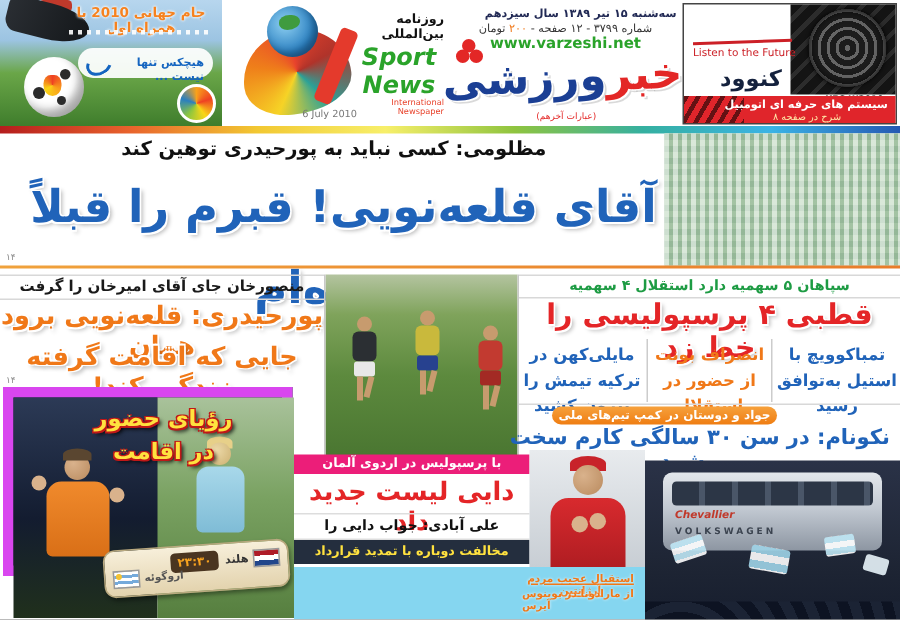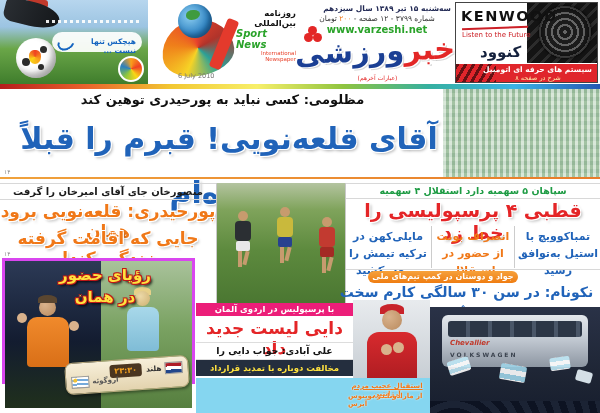--- a/index.html
+++ b/index.html
@@ -40,23 +40,23 @@
     background:conic-gradient(from 210deg,#f6d326,#ef7f1a,#e8432c,#b0332a,#2aa198,#f6d326);
     border-radius:52% 48% 58% 42% / 62% 58% 44% 38%;transform:rotate(-6deg);}
   .heart .globe{position:absolute;left:22px;top:0;width:34px;height:34px;border-radius:50%;
     background:radial-gradient(circle at 35% 35%,#8fd0f2,#2a7fc0 62%,#1b5e9e);
     box-shadow:inset -3px -3px 5px rgba(0,0,0,.3);}
   .heart .land{position:absolute;left:30px;top:6px;width:14px;height:10px;border-radius:50% 40% 60% 40%;background:#3f9b3f;}
   .heart .ribbon{position:absolute;left:62px;top:14px;width:12px;height:52px;background:#e43a2c;
     transform:rotate(22deg);border-radius:3px;}
   .logo-txt{right:4px;top:8px;width:60px;text-align:right;}
   .lt1{font-size:8.5px;font-weight:bold;color:#111;}
-  .lt2{font-size:10px;font-weight:bold;font-style:italic;color:#2aa32a;direction:ltr;text-align:left;}
+  .lt2{font-size:16px;font-weight:bold;font-style:italic;color:#2aa32a;direction:ltr;text-align:center;}
   .lt3{font-size:5.5px;color:#e8432c;direction:ltr;text-align:right;}
-  .logo-date{left:30px;top:72px;width:60px;font-size:6.5px;color:#777;direction:ltr;text-align:left;}
+  .logo-date{left:30px;top:72px;width:60px;font-size:6.5px;color:#777;direction:ltr;text-align:right;}
   #masthead{left:300px;top:0;width:155px;height:84px;background:#fff;}
   .clover{left:4px;top:26px;width:18px;height:16px;}
   .clover i{position:absolute;width:9px;height:9px;border-radius:50%;background:#e32726;}
   .clover .c1{left:4px;top:0;} .clover .c2{left:0;top:7px;} .clover .c3{left:9px;top:7px;}
   .mh-line1{right:4px;top:4px;width:148px;font-size:7.5px;font-weight:bold;color:#222a55;}
   .mh-line2{right:4px;top:14px;width:148px;font-size:7.5px;font-weight:normal;color:#333;text-align:center;}
   .mh-price{color:#f07818;}
   .mh-web{right:4px;top:24px;width:148px;font-size:10px;font-weight:bold;color:#2aa32a;direction:ltr;text-align:center;}
   .mh-name{right:0;top:34px;width:155px;text-align:center;font-size:29px;font-weight:bold;
     transform:rotate(-2deg);letter-spacing:-1px;}
@@ -111,21 +111,21 @@
   #g-head{left:346px;top:199px;width:254px;font-size:19px;font-weight:bold;color:#e42527;}
   .sub-col{top:226px;height:42px;font-size:11px;font-weight:bold;line-height:1.55;padding-top:2px;box-sizing:border-box;}
   #sub0{left:516px;width:84px;color:#2063b9;}
   #sub1{left:431px;width:84px;color:#f07818;border-left:1px solid #ccc;border-right:1px solid #ccc;}
   #sub2{left:346px;width:84px;color:#2063b9;}
   #hair2{left:346px;top:269px;width:254px;height:1px;background:#d8d8d8;}
   #nk-kicker{left:368px;top:271px;width:150px;height:12px;background:linear-gradient(180deg,#f6a13c,#ef7d12);
     border-radius:6px;color:#fff;font-size:8px;font-weight:bold;line-height:12px;}
   #nk-head{left:333px;top:284px;width:267px;font-size:14px;font-weight:bold;color:#2063b9;}
   
-  #wcb{left:2px;top:258px;width:193px;height:126px;border:3px solid #d946ef;box-sizing:border-box;background:#0f172a;}
+  #wcb{left:2px;top:258px;width:193px;height:126px;border:7px solid #d946ef;box-sizing:border-box;background:#0f172a;}
   .wcb-l{position:absolute;left:0;top:0;width:96px;height:147px;
     background:linear-gradient(180deg,#2c3a56 0%,#131c30 55%,#20301c 100%);}
   .wcb-r{position:absolute;left:96px;top:0;width:91px;height:147px;
     background:linear-gradient(180deg,#a9c29b 0%,#7aa262 45%,#567f3f 100%);}
   .sn-head{left:34px;top:38px;width:17px;height:17px;}
   .sn-shirt{position:absolute;left:22px;top:56px;width:42px;height:50px;border-radius:10px 10px 4px 4px;
     background:linear-gradient(180deg,#f08a2c,#d96f17);}
   .sn-fist{position:absolute;width:10px;height:10px;border-radius:50%;background:#d9b28c;}
   .fo-head{left:34px;top:30px;width:15px;height:15px;background:radial-gradient(circle at 35% 35%,#ecd9a8,#cdb071);}
   .fo-hairband{position:absolute;left:33px;top:26px;width:17px;height:8px;border-radius:50% 50% 0 0;background:#e7d089;}
@@ -183,20 +183,21 @@
   .pgref{font-size:6px;color:#888;}
 </style>
 </head>
 <body>
 
 <div id="page">
 
   <div id="ad-wc" class="abs">
     <div class="wc-sock abs"></div>
     <div class="wc-shoe abs"></div>
+    <div class="wc-title abs ctr">جام جهانی 2010 با همراه اول</div>
     <div class="wc-smallprint abs"></div>
     <div class="wc-ball abs">
       <i class="b1"></i>
         <i class="b2"></i>
         <i class="b3"></i>
         <i class="fig"></i>
     </div>
     <div class="wc-box abs">
       <div class="wc-swoosh abs"></div>
       <div class="wc-slogan abs">هیچکس تنها نیست ...</div>
@@ -228,21 +229,20 @@
     <div class="mh-line1 abs">سه‌شنبه ۱۵ تیر ۱۳۸۹ سال سیزدهم</div>
     <div class="mh-line2 abs"><span>شماره ۳۷۹۹ - ۱۲ صفحه - </span><span class="mh-price">۲۰۰</span><span> تومان</span></div>
     <div class="mh-web abs">www.varzeshi.net</div>
     <div class="mh-name abs"><span class="n1">خبر</span><span class="n2">ورزشی</span></div>
     <div class="mh-tag abs">(عبارات آخرهم)</div>
   </div>
 
   <div id="ad-kw" class="abs">
     <div class="kw-panel abs"></div>
     <div class="kw-spk abs"></div>
-    <div class="kw-brand abs">KENWOOD</div>
     <div class="kw-line abs"></div>
     <div class="kw-slogan abs">Listen to the Future</div>
     <div class="kw-fa abs">کنوود</div>
     <div class="kw-model abs">KFC-W3010</div>
     <div class="kw-strip abs">
       <div class="diag"></div>
       <div class="kw-s1 abs">سیستم های حرفه ای اتومبیل</div>
       <div class="kw-s2 abs">شرح در صفحه ۸</div>
     </div>
   </div>
@@ -315,21 +315,21 @@
       <div class="sn-fist" style="left:12px;top:52px;"></div>
       <div class="sn-fist" style="left:64px;top:60px;"></div>
     </div>
     <div class="wcb-r">
       <div class="fo-hairband"></div>
       <div class="head abs fo-head"></div>
       <div class="fo-shirt"></div>
     </div>
     <div id="wcb-title" class="abs ctr">
       <span>رؤیای حضور</span><br>
-      <span>در همان</span>
+      <span>در اقامت</span>
     </div>
     <div id="match" class="abs">
       <div class="flag fl-nl"></div>
       <div class="m-home abs">هلند</div>
       <div class="m-time abs ltr">۲۳:۳۰</div>
       <div class="flag fl-uy">
           <i></i>
         </div>
       <div class="m-away abs">اروگوئه</div>
     </div>

